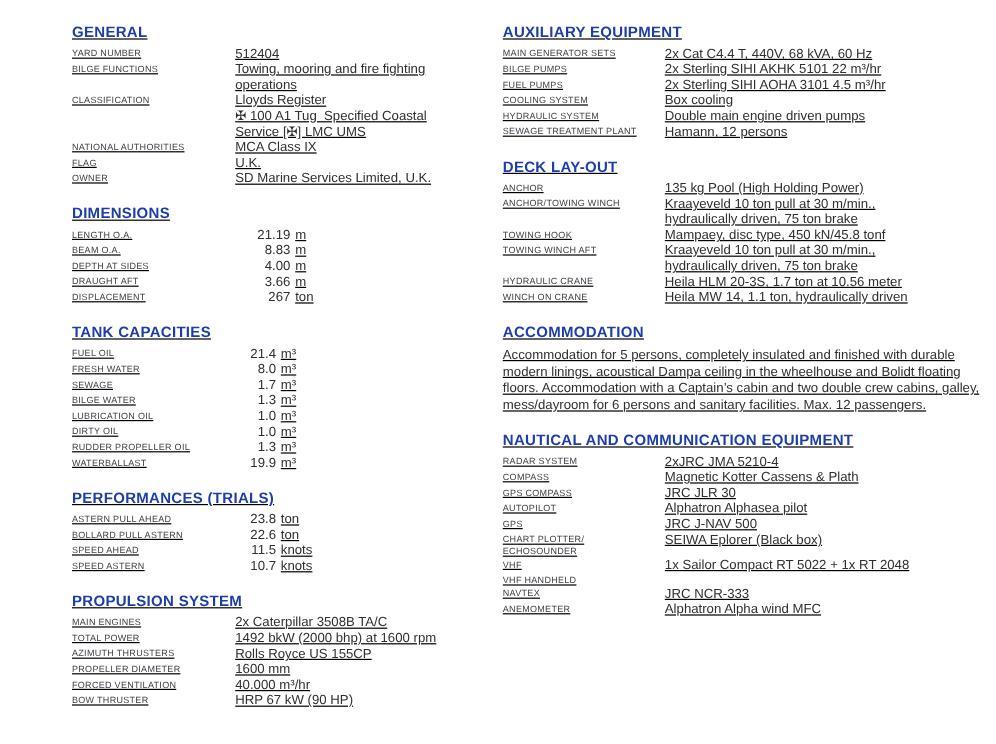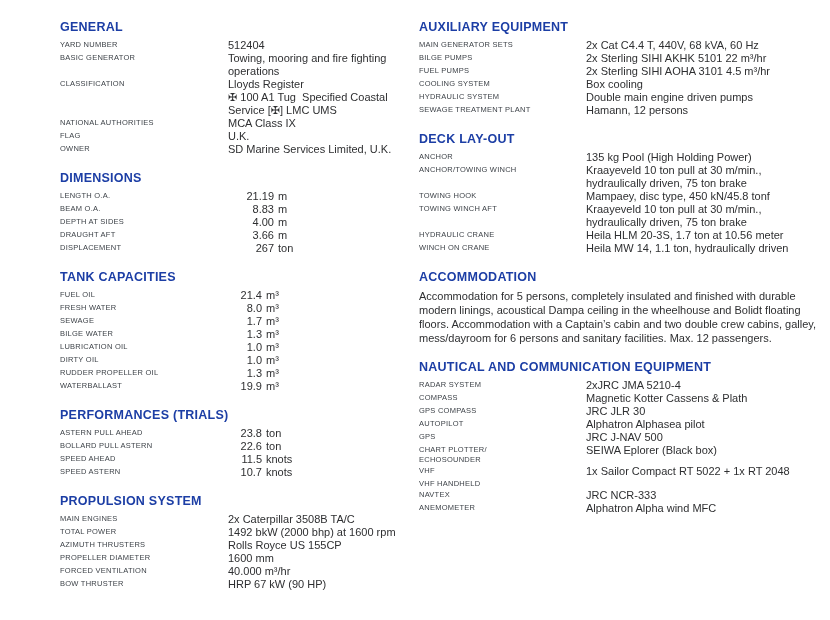--- a/index.html
+++ b/index.html
@@ -1,28 +1,28 @@
 <!DOCTYPE html>
 <html><head>
 <meta charset="utf-8">
 <style>
   html,body{margin:0;padding:0;background:#fff;}
   .page{
     position:relative;width:830px;height:620px;background:var(--bg,#fff);
     font-family:"Liberation Sans",sans-serif;overflow:hidden;
   }
-  .col{position:absolute;top:21px;}
+  .col{position:absolute;top:21px;text-decoration:underline;}
   .col-left{left:60px;width:362px;}
   .col-right{left:419px;width:400px;}
   .section{margin:0 0 16px 0;}
   .section-title{
     margin:0 0 5px 0;font-size:12.5px;font-weight:700;
     color:var(--heading,#1c3ea5);letter-spacing:.25px;line-height:13px;
   }
-  .row{display:grid;grid-template-columns:136px 1fr;gap:32px;}
+  .row{display:grid;grid-template-columns:136px 1fr;}
   .col-right .row{grid-template-columns:135px 1fr;}
   .label{
     font-size:7.5px;color:var(--label,#3e4349);line-height:13px;
     letter-spacing:.25px;font-weight:400;padding-top:1px;
   }
   .label .lline{line-height:10px;}
   .value{font-size:11px;color:var(--value,#2e2f31);line-height:13px;white-space:pre-wrap;}
   .vline{min-height:13px;}
   .num{display:inline-block;text-align:right;margin-right:4px;}
   .sec-dimensions .num{width:46px;}
@@ -41,21 +41,21 @@
       <div class="section sec-general">
         <h2 class="section-title">GENERAL</h2>
         <div class="row">
           <div class="label">
             <div class="lline">YARD NUMBER</div>
           </div>
           <div class="value"><div class="vline">512404</div></div>
         </div>
         <div class="row">
           <div class="label">
-            <div class="lline">BASIC GENERATOR</div>
+            <div class="lline">BILGE FUNCTIONS</div>
           </div>
           <div class="value"><div class="vline">Towing, mooring and fire fighting</div><div class="vline">operations</div></div>
         </div>
         <div class="row">
           <div class="label">
             <div class="lline">CLASSIFICATION</div>
           </div>
           <div class="value"><div class="vline">Lloyds Register</div><div class="vline">✠ 100 A1 Tug  Specified Coastal</div><div class="vline">Service [✠] LMC UMS</div></div>
         </div>
         <div class="row">

